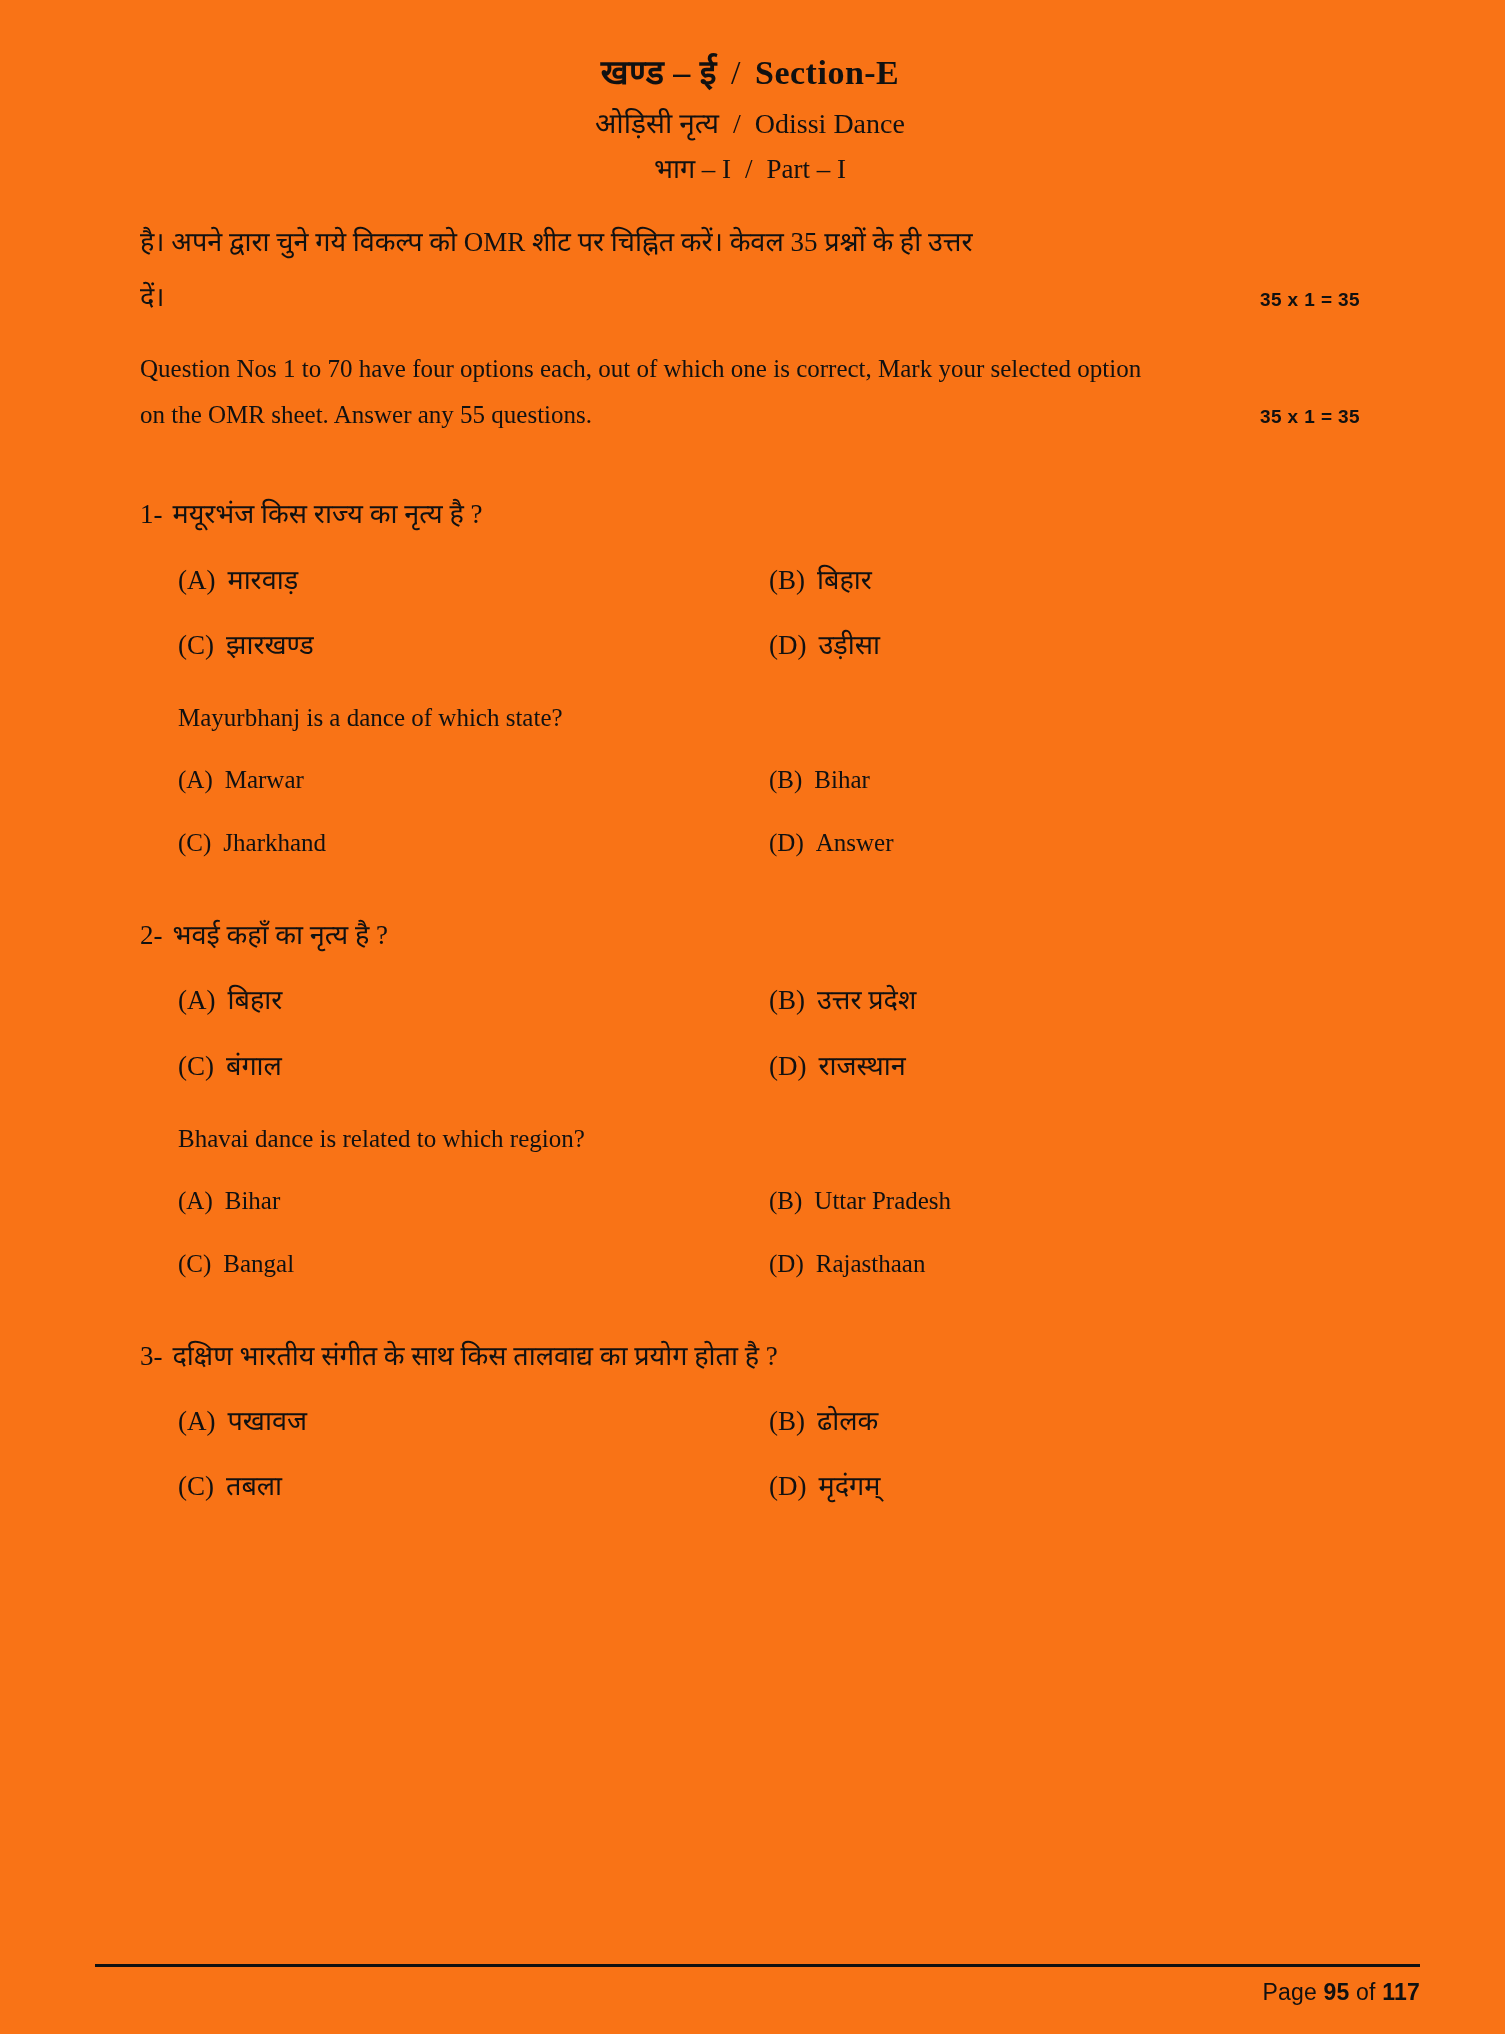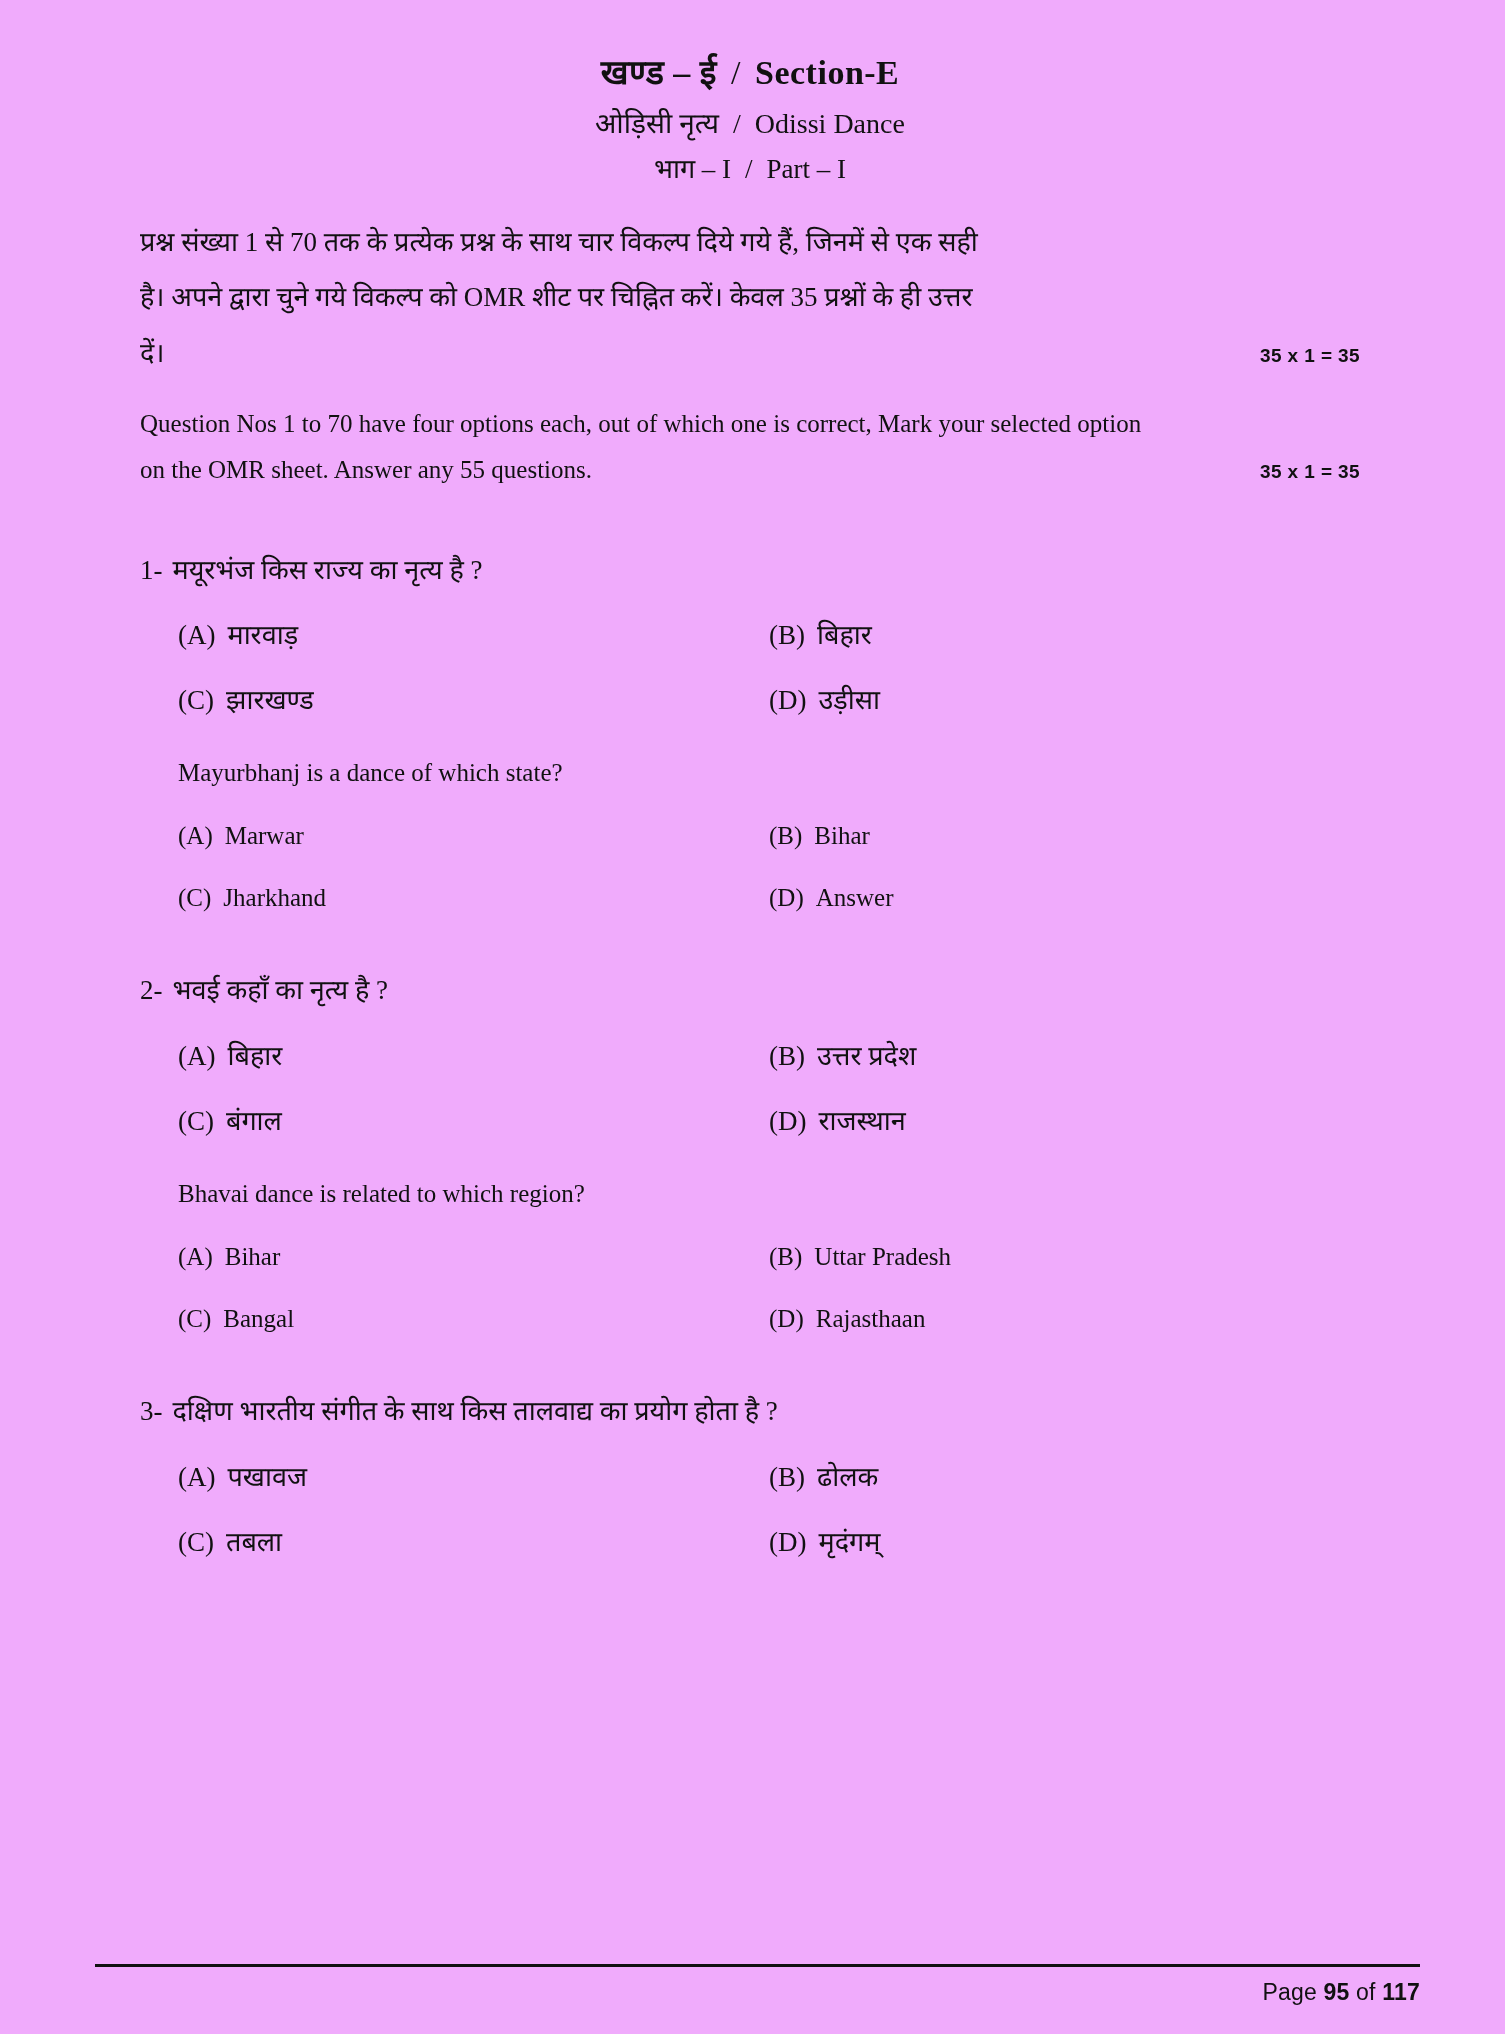--- a/index.html
+++ b/index.html
@@ -11,21 +11,21 @@
   body {
     font-family: "Liberation Serif", "DejaVu Serif", serif;
     color: #111111;
     -webkit-font-smoothing: antialiased;
   }
   .page {
     position: relative;
     width: 1505px;
     height: 2034px;
     margin: 0 auto;
-    background: #f0abfc;
+    background: #f97316;
     box-sizing: border-box;
     padding: 0;
     overflow: hidden;
   }
   .content {
     position: absolute;
     left: 140px;
     top: 0;
     width: 1220px;
   }
@@ -189,21 +189,20 @@
       </div>
       <div class="hdr-sub">
         <span class="devan">ओड़िसी नृत्य</span><span class="slash">/</span><span>Odissi Dance</span>
       </div>
       <div class="hdr-part">
         <span class="devan">भाग – I</span><span class="slash">/</span><span>Part – I</span>
       </div>
     </div>
 
     <div class="instructions-hi">
-      <div class="instr-hi-line">प्रश्न संख्या 1 से 70 तक के प्रत्येक प्रश्न के साथ चार विकल्प दिये गये हैं, जिनमें से एक सही</div>
       <div class="instr-hi-line">है। अपने द्वारा चुने गये विकल्प को OMR शीट पर चिह्नित करें। केवल 35 प्रश्नों के ही उत्तर</div>
       <div class="marks-row">
         <span>दें।</span>
         <span class="marks">35 x 1 = 35</span>
       </div>
     </div>
 
     <div class="instructions-en">
       <div class="instr-en-line">Question Nos 1 to 70 have four options each, out of which one is correct, Mark your selected option</div>
       <div class="marks-row">

